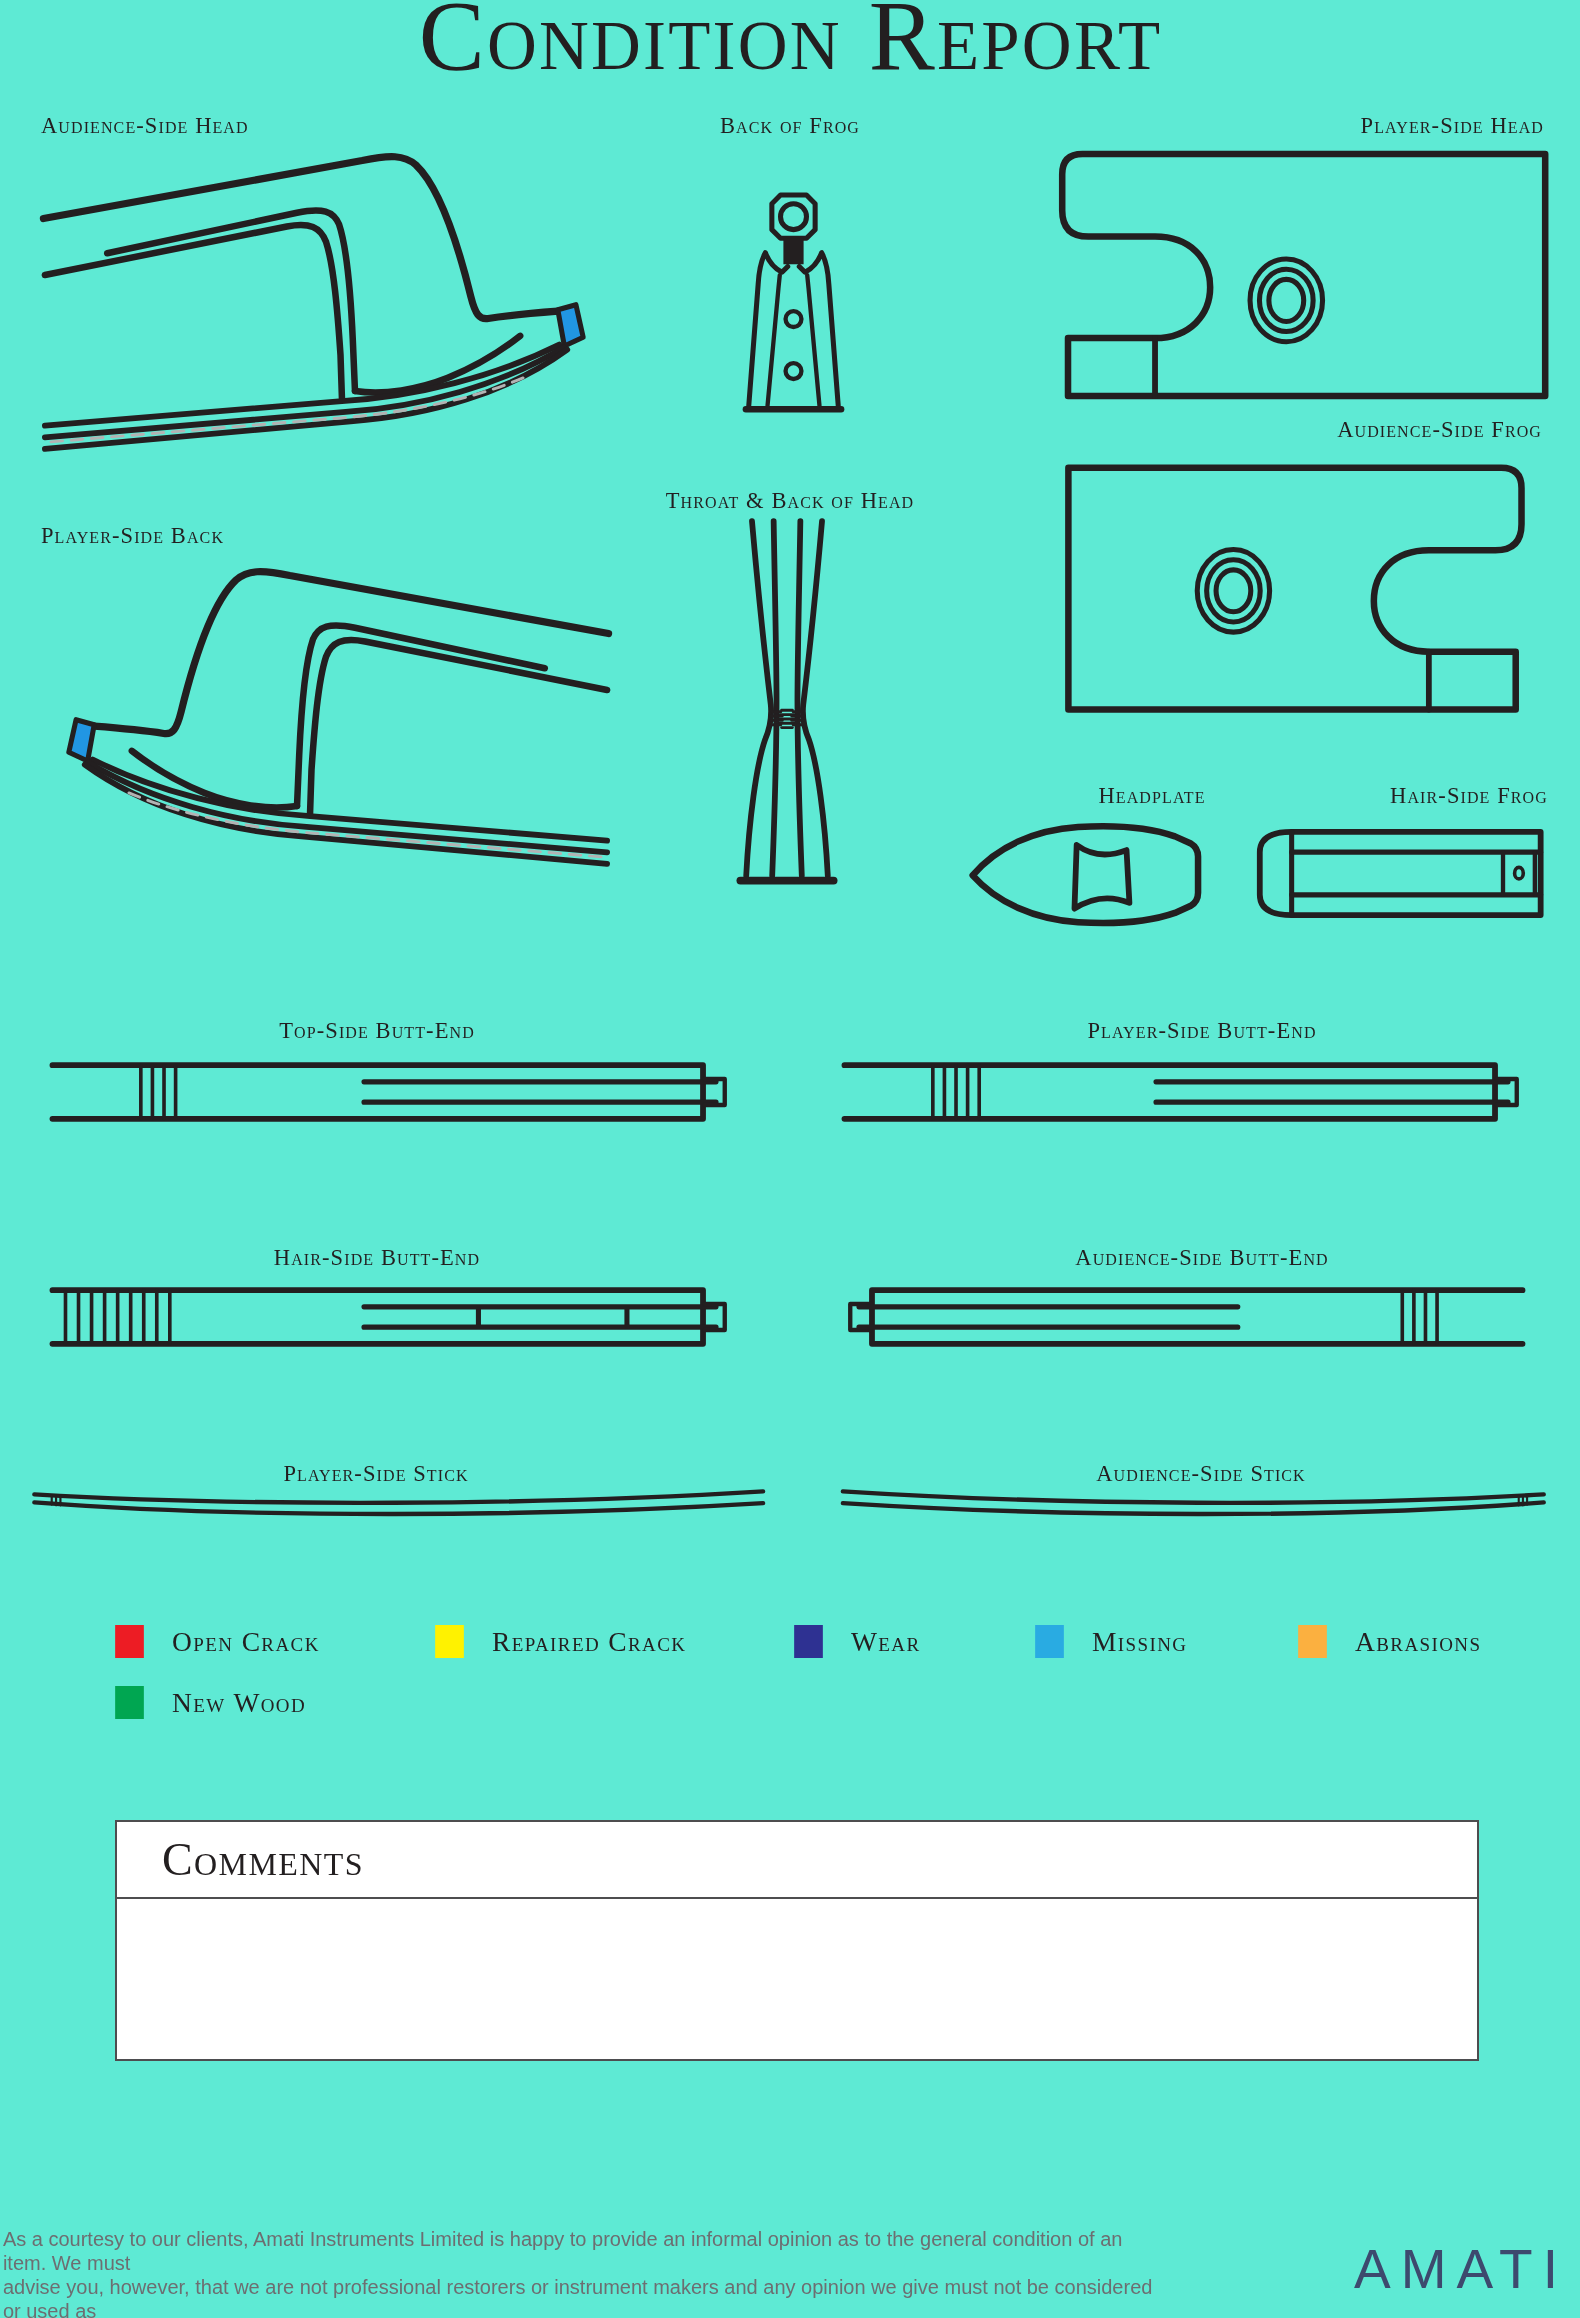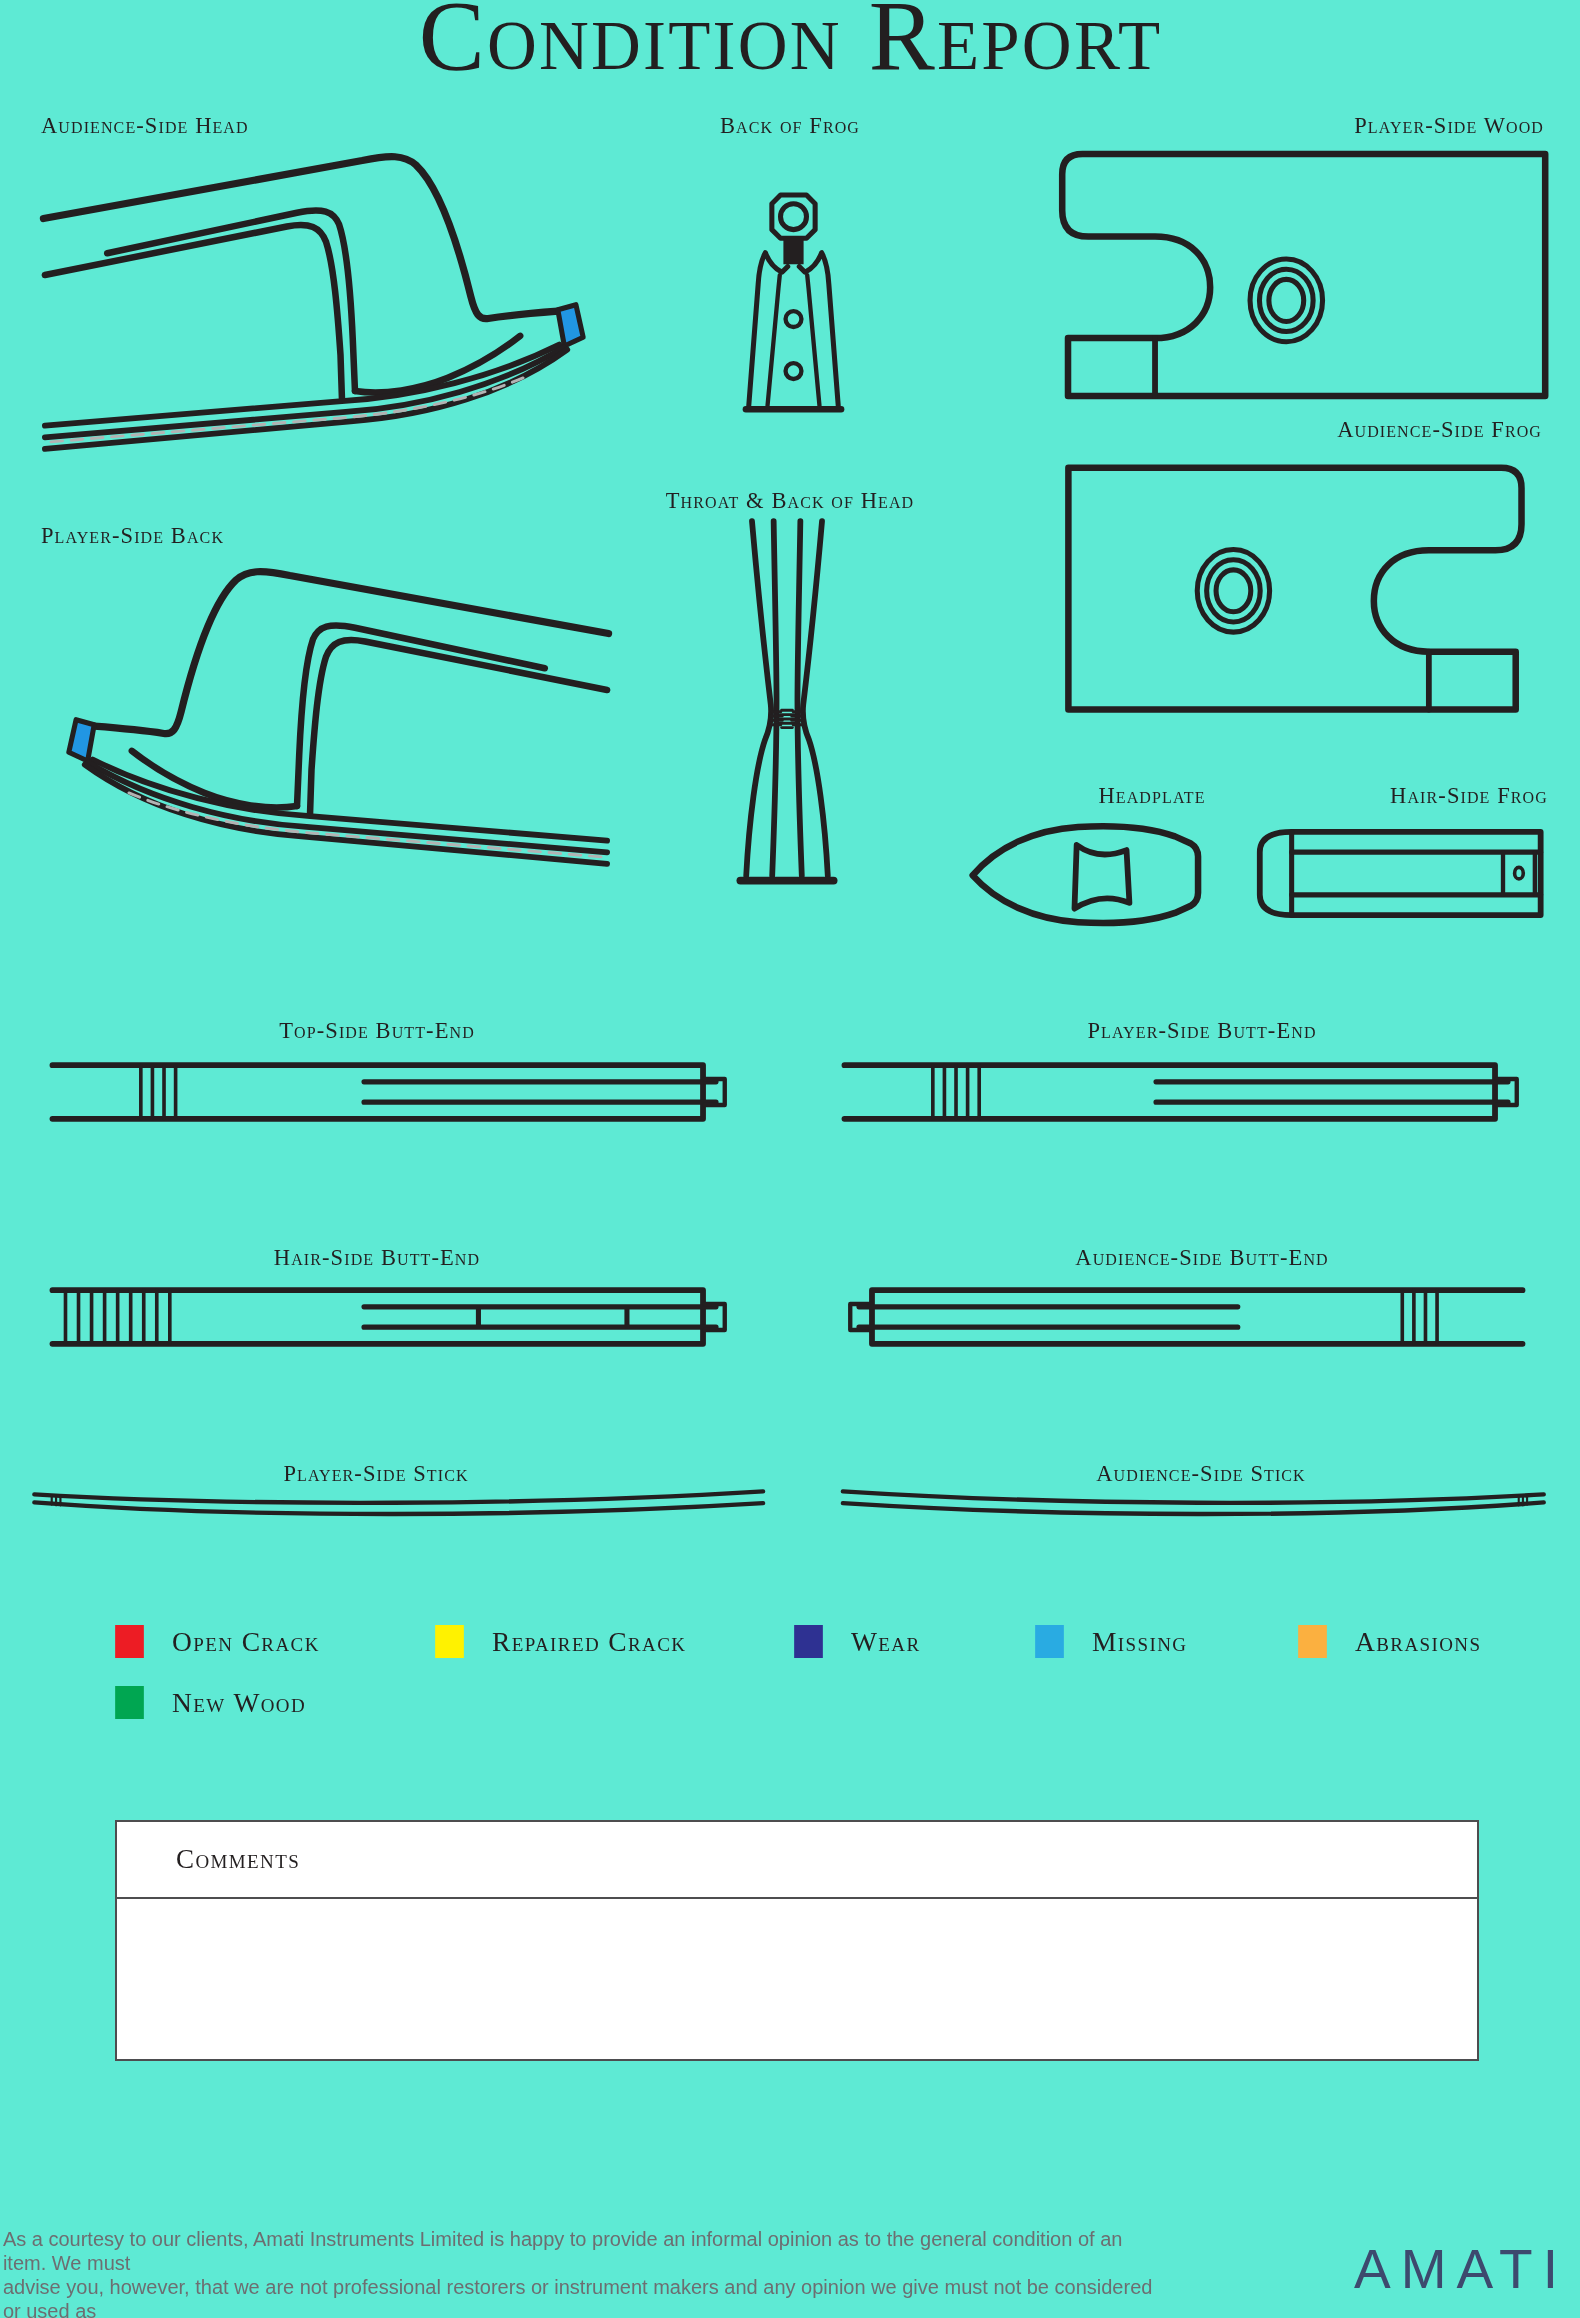--- a/index.html
+++ b/index.html
@@ -12,37 +12,37 @@
   .lbl.center{transform:translateX(-50%);}
   .lbl.right{transform:translateX(-100%);}
   svg.draw{position:absolute;overflow:visible;}
   .ln{stroke:#231f20;fill:none;stroke-linecap:round;stroke-linejoin:round;}
   .dash{stroke:#b3b3b3;stroke-dasharray:16 12;}
   .legend-item{position:absolute;display:flex;align-items:center;gap:28px;}
   .leg-lab{font-variant:small-caps;font-size:27.5px;letter-spacing:1.4px;white-space:nowrap;}
   .comments{position:absolute;left:115px;top:1820px;width:1364px;height:241px;
             border:2.9px solid #4d4d4f;box-sizing:border-box;background:#fff;}
   .comments .hd{height:77px;border-bottom:2.9px solid #4d4d4f;display:flex;align-items:center;
-                padding-left:59px;font-variant:small-caps;font-size:27px;letter-spacing:1.4px;box-sizing:border-box;}
+                padding-left:45px;font-variant:small-caps;font-size:46px;letter-spacing:1.4px;box-sizing:border-box;}
   .comments .body{width:100%;height:158px;}
   .footer{position:absolute;left:2.9px;top:2227px;width:1160px;
           font-family:"Liberation Sans",sans-serif;font-size:20px;line-height:24px;color:#6d6e71;}
   .logo{position:absolute;right:13px;top:2229px;font-family:"Liberation Sans",sans-serif;
         font-size:55px;line-height:81px;letter-spacing:10px;color:#3d4a6e;white-space:nowrap;}
 </style>
 </head>
 <body>
 
 <div class="page">
 
   <div class="title">Condition Report</div>
 
   <div class="lbl" style="left:41px;top:113px">Audience-Side Head</div>
   <div class="lbl center" style="left:790px;top:113px">Back of Frog</div>
-  <div class="lbl right" style="left:1544px;top:113px">Player-Side Wood</div>
+  <div class="lbl right" style="left:1544px;top:113px">Player-Side Head</div>
   <div class="lbl right" style="left:1542px;top:417px">Audience-Side Frog</div>
   <div class="lbl" style="left:41px;top:523px">Player-Side Back</div>
   <div class="lbl center" style="left:790px;top:488px">Throat &amp; Back of Head</div>
   <div class="lbl center" style="left:1152px;top:783px">Headplate</div>
   <div class="lbl center" style="left:1469px;top:783px">Hair-Side Frog</div>
   <div class="lbl center" style="left:377px;top:1018px">Top-Side Butt-End</div>
   <div class="lbl center" style="left:1202px;top:1018px">Player-Side Butt-End</div>
   <div class="lbl center" style="left:377px;top:1245px">Hair-Side Butt-End</div>
   <div class="lbl center" style="left:1202px;top:1245px">Audience-Side Butt-End</div>
   <div class="lbl center" style="left:376px;top:1461px">Player-Side Stick</div>

